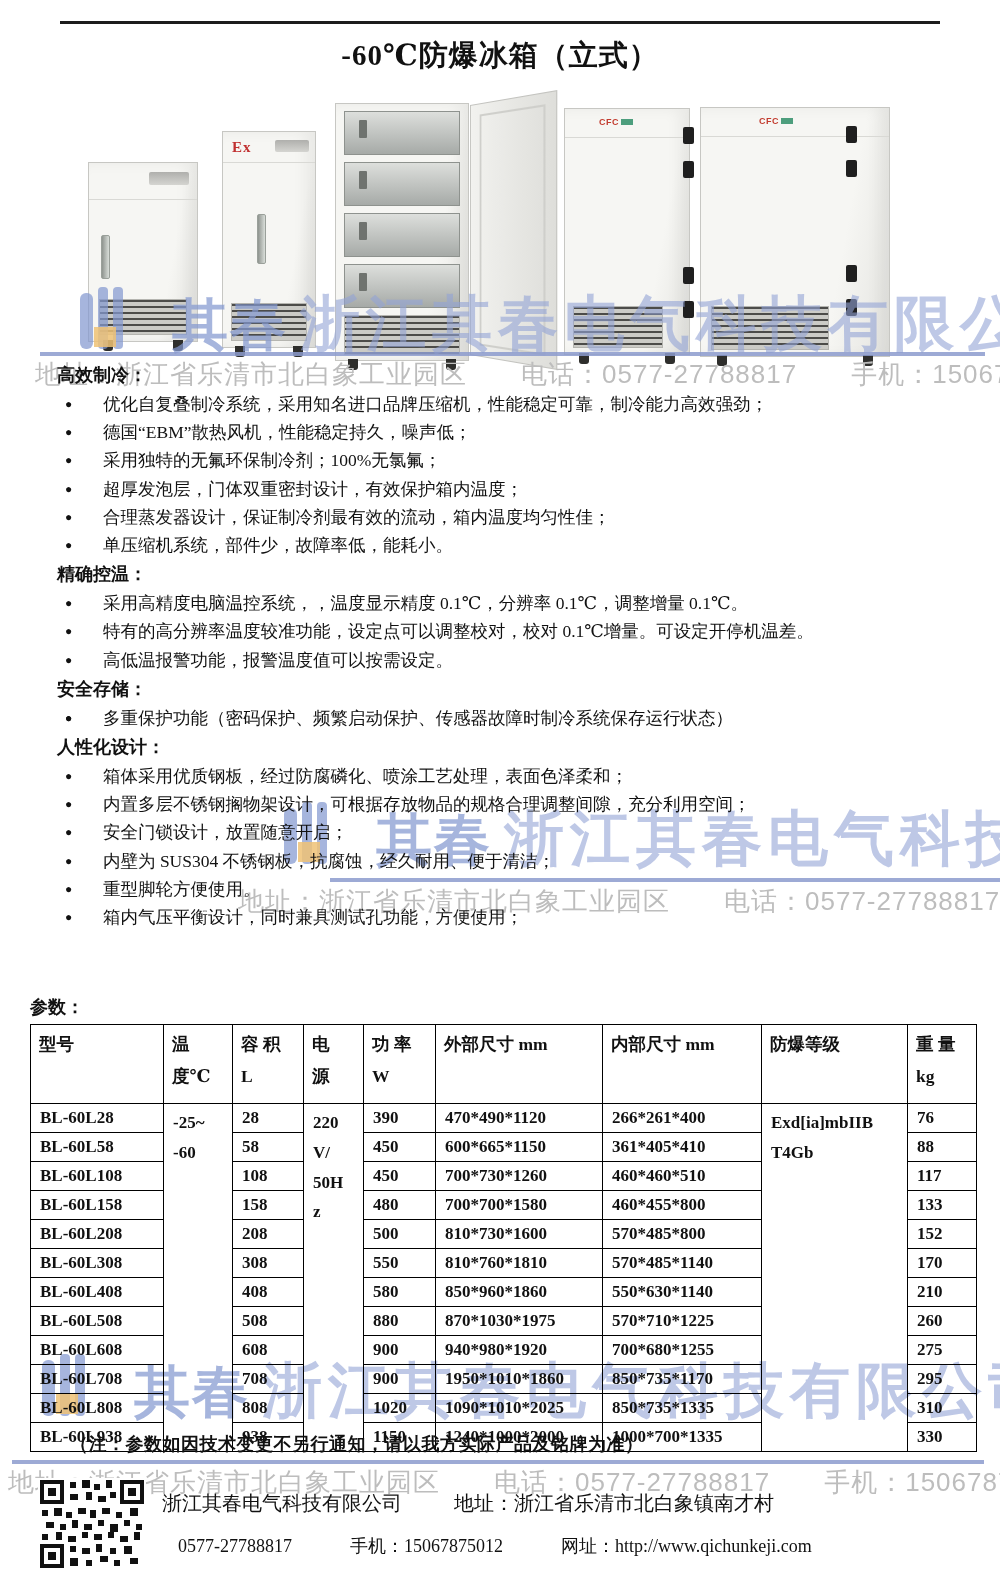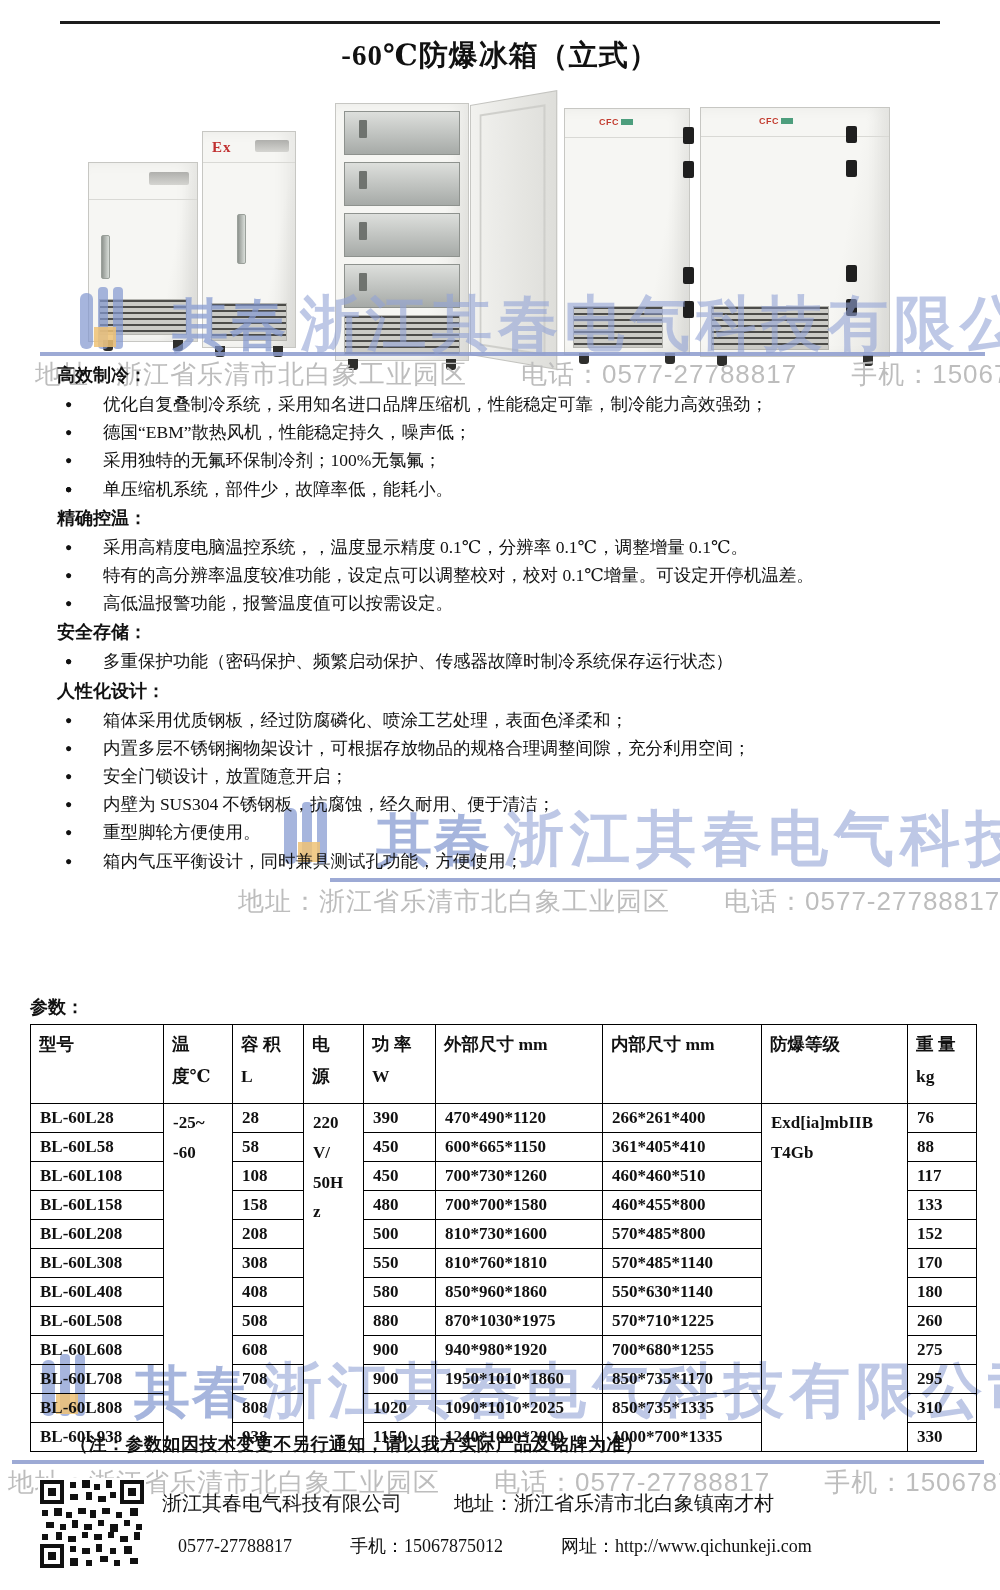--- a/index.html
+++ b/index.html
@@ -72,21 +72,21 @@
 
     <div class="fz" style="left:88px;top:162px;width:108px;height:178px;">
       <div class="seam" style="top:36px;"></div>
       <div class="display" style="top:9px;right:8px;width:40px;height:13px;"></div>
       <div class="handle" style="left:12px;top:72px;height:42px;"></div>
       <div class="vent" style="left:10px;right:10px;bottom:6px;height:34px;"></div>
       <div class="foot" style="left:14px;bottom:-10px;"></div>
       <div class="foot" style="right:14px;bottom:-10px;"></div>
     </div>
 
-    <div class="fz" style="left:202px;top:131px;width:92px;height:215px;">
+    <div class="fz" style="left:222px;top:131px;width:92px;height:215px;">
       <div class="seam" style="top:30px;"></div>
       <div class="ex-label" style="top:7px;left:9px;">Ex</div>
       <div class="display" style="top:8px;right:6px;width:34px;height:12px;"></div>
       <div class="handle" style="left:34px;top:82px;height:48px;"></div>
       <div class="vent" style="left:8px;right:8px;bottom:6px;height:36px;"></div>
       <div class="foot" style="left:12px;bottom:-10px;"></div>
       <div class="foot" style="right:12px;bottom:-10px;"></div>
     </div>
 
     <div class="fz" style="left:335px;top:103px;width:132px;height:256px;">
@@ -172,22 +172,22 @@
     <div class="wm-text" style="left:262px;top:1351px;">浙江其春电气科技有限公司</div>
     <div class="wm-line" style="left:12px;top:1460px;width:972px;"></div>
     <div class="wm-contact" style="left:8px;top:1465px;">地址：浙江省乐清市北白象工业园区　　电话：0577-27788817　　手机：15067875012</div>
   </div>
 
   <div class="content" id="sections">
       <div class="sec-heading">高效制冷：</div>
       <div class="bullet"><span class="dot">●</span><span>优化自复叠制冷系统，采用知名进口品牌压缩机，性能稳定可靠，制冷能力高效强劲；</span></div>
       <div class="bullet"><span class="dot">●</span><span>德国“EBM”散热风机，性能稳定持久，噪声低；</span></div>
       <div class="bullet"><span class="dot">●</span><span>采用独特的无氟环保制冷剂；100%无氯氟；</span></div>
-      <div class="bullet"><span class="dot">●</span></div>
-      <div class="bullet"><span class="dot">●</span></div>
+      <div class="bullet"><span class="dot">●</span><span>超厚发泡层，门体双重密封设计，有效保护箱内温度；</span></div>
+      <div class="bullet"><span class="dot">●</span><span>合理蒸发器设计，保证制冷剂最有效的流动，箱内温度均匀性佳；</span></div>
       <div class="bullet"><span class="dot">●</span><span>单压缩机系统，部件少，故障率低，能耗小。</span></div>
       <div class="sec-heading">精确控温：</div>
       <div class="bullet"><span class="dot">●</span><span>采用高精度电脑温控系统，，温度显示精度 0.1℃，分辨率 0.1℃，调整增量 0.1℃。</span></div>
       <div class="bullet"><span class="dot">●</span><span>特有的高分辨率温度较准功能，设定点可以调整校对，校对 0.1℃增量。可设定开停机温差。</span></div>
       <div class="bullet"><span class="dot">●</span><span>高低温报警功能，报警温度值可以按需设定。</span></div>
       <div class="sec-heading">安全存储：</div>
       <div class="bullet"><span class="dot">●</span></div>
       <div class="bullet"><span class="dot">●</span><span>多重保护功能（密码保护、频繁启动保护、传感器故障时制冷系统保存运行状态）</span></div>
       <div class="sec-heading">人性化设计：</div>
       <div class="bullet"><span class="dot">●</span><span>箱体采用优质钢板，经过防腐磷化、喷涂工艺处理，表面色泽柔和；</span></div>
@@ -286,21 +286,21 @@
             <td>810*760*1810</td>
             <td>570*485*1140</td>
             <td>170</td>
           </tr>
           <tr>
             <td>BL-60L408</td>
             <td>408</td>
             <td>580</td>
             <td>850*960*1860</td>
             <td>550*630*1140</td>
-            <td>180</td>
+            <td>210</td>
           </tr>
           <tr>
             <td>BL-60L508</td>
             <td>508</td>
             <td>880</td>
             <td>870*1030*1975</td>
             <td>570*710*1225</td>
             <td>260</td>
           </tr>
           <tr>

